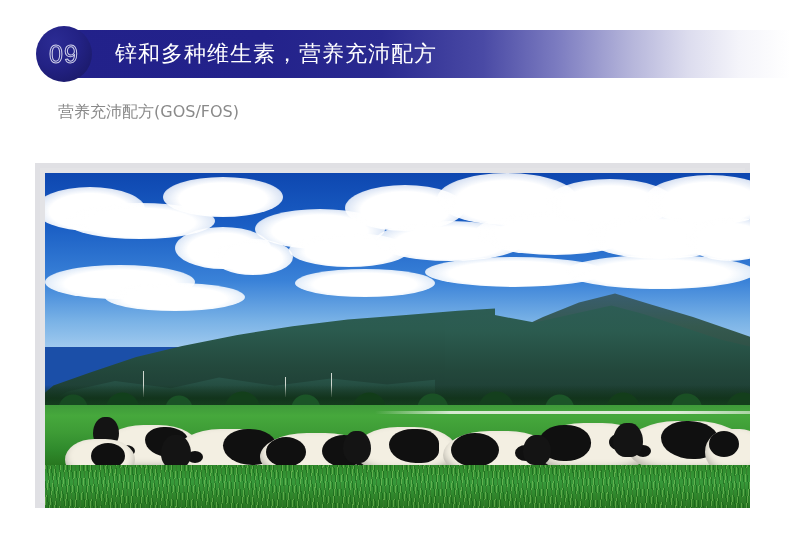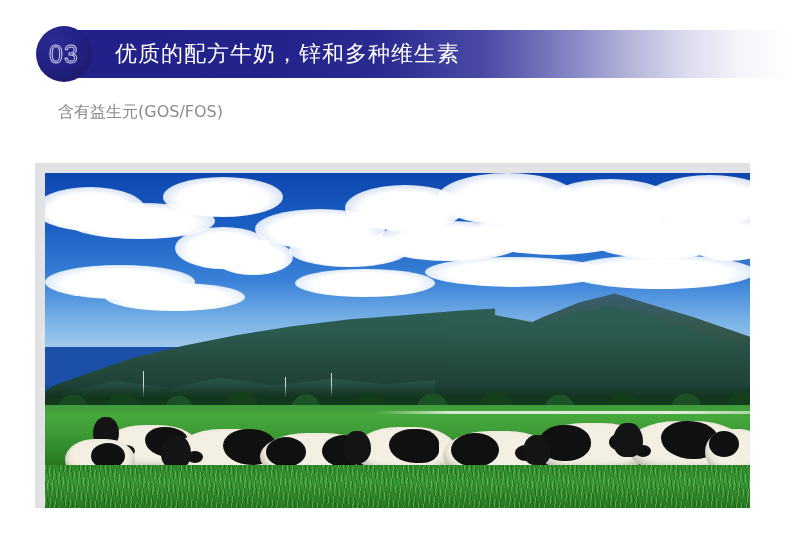--- a/index.html
+++ b/index.html
@@ -190,27 +190,27 @@
     background: #cfd7cf;
     width: 1px;
   }
 </style>
 </head>
 <body>
 
 <div id="header-banner">
   <div id="banner-bar"></div>
   <div id="badge-circle">
-    <div id="badge-number">03</div>
+    <div id="badge-number">09</div>
   </div>
-  <div id="banner-title">优质的配方牛奶，锌和多种维生素</div>
+  <div id="banner-title">锌和多种维生素，营养充沛配方</div>
 </div>
 
 <div id="description">
-  <span class="desc-line">含有益生元(GOS/FOS)</span>
+  <span class="desc-line">营养充沛配方(GOS/FOS)</span>
 </div>
 
 <div id="photo-frame">
   <div id="photo">
 
     <div class="sky"></div>
 
     <div class="cloud" style="left:-10px; top:14px; width:110px; height:44px;"></div>
     <div class="cloud" style="left:20px; top:30px; width:150px; height:36px;"></div>
     <div class="cloud" style="left:118px; top:4px; width:120px; height:40px;"></div>

